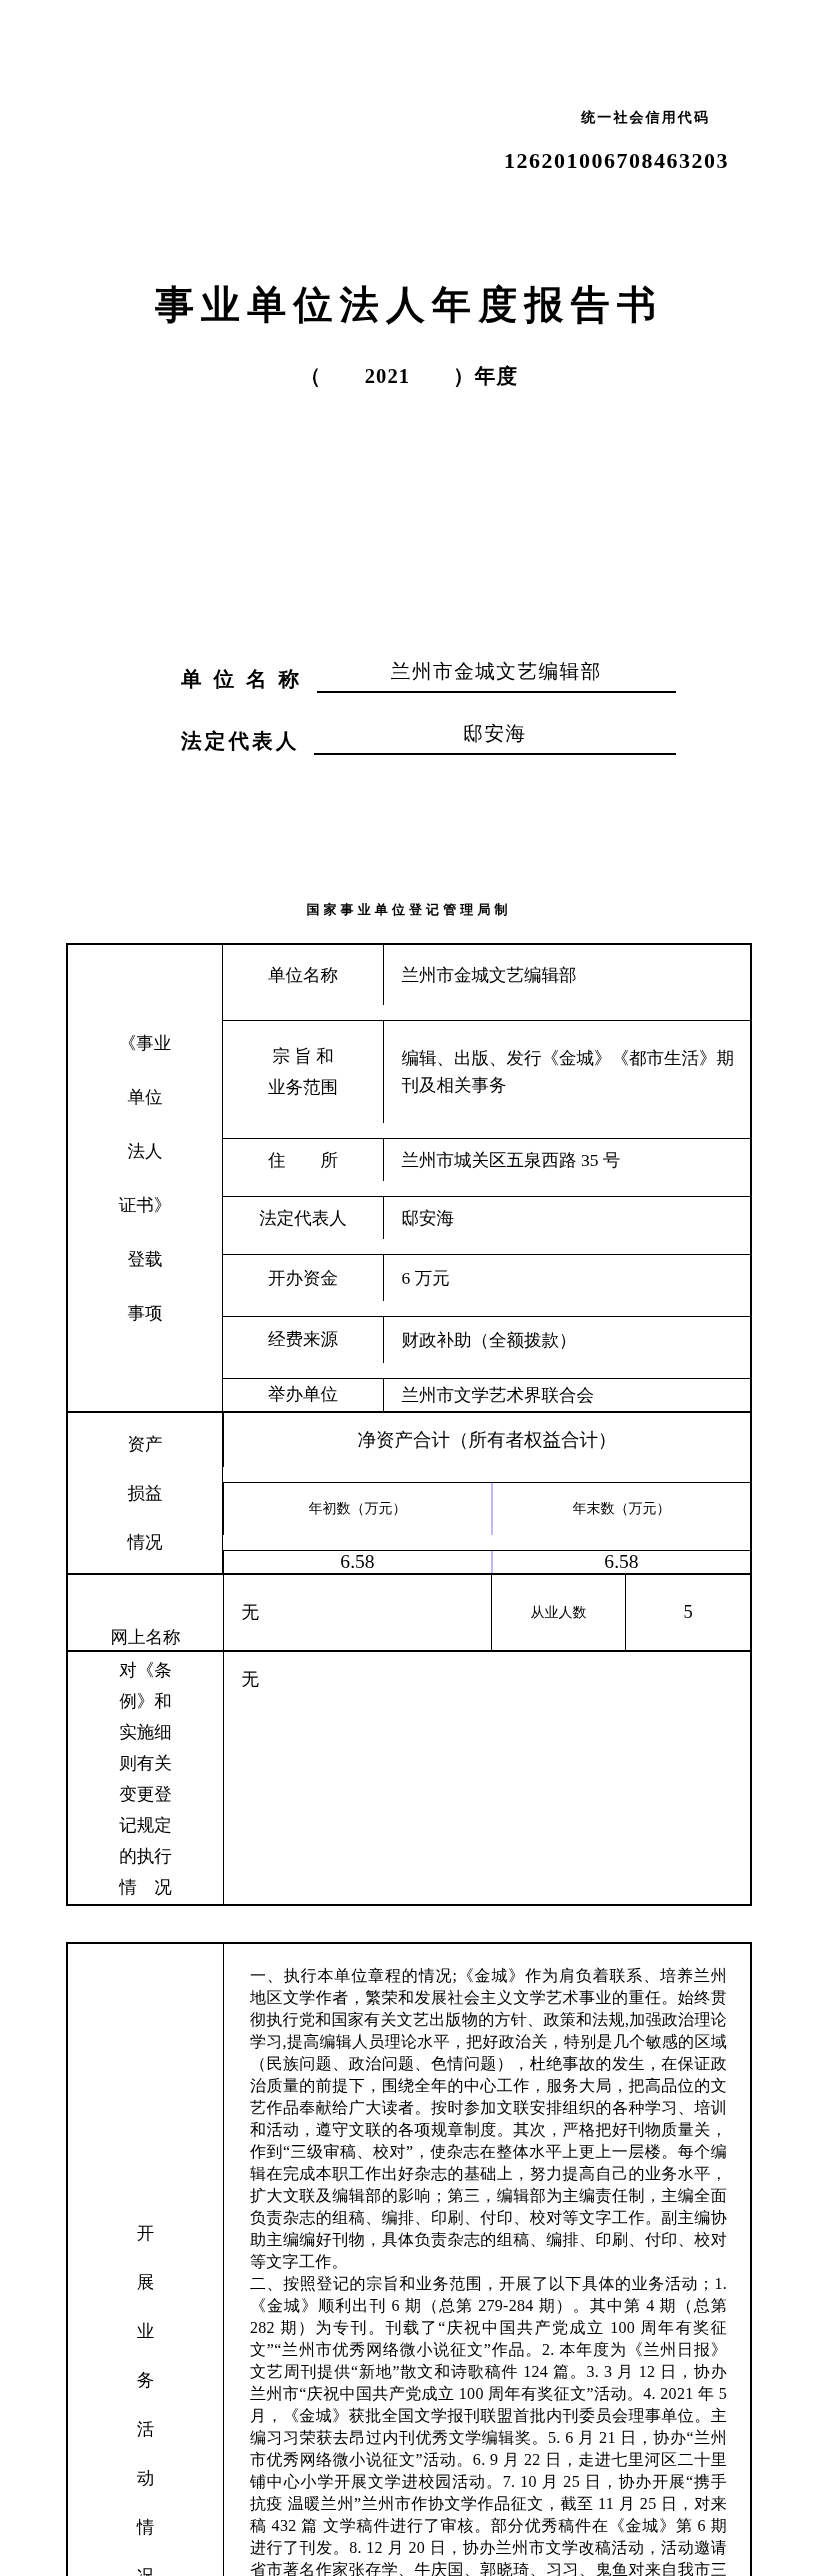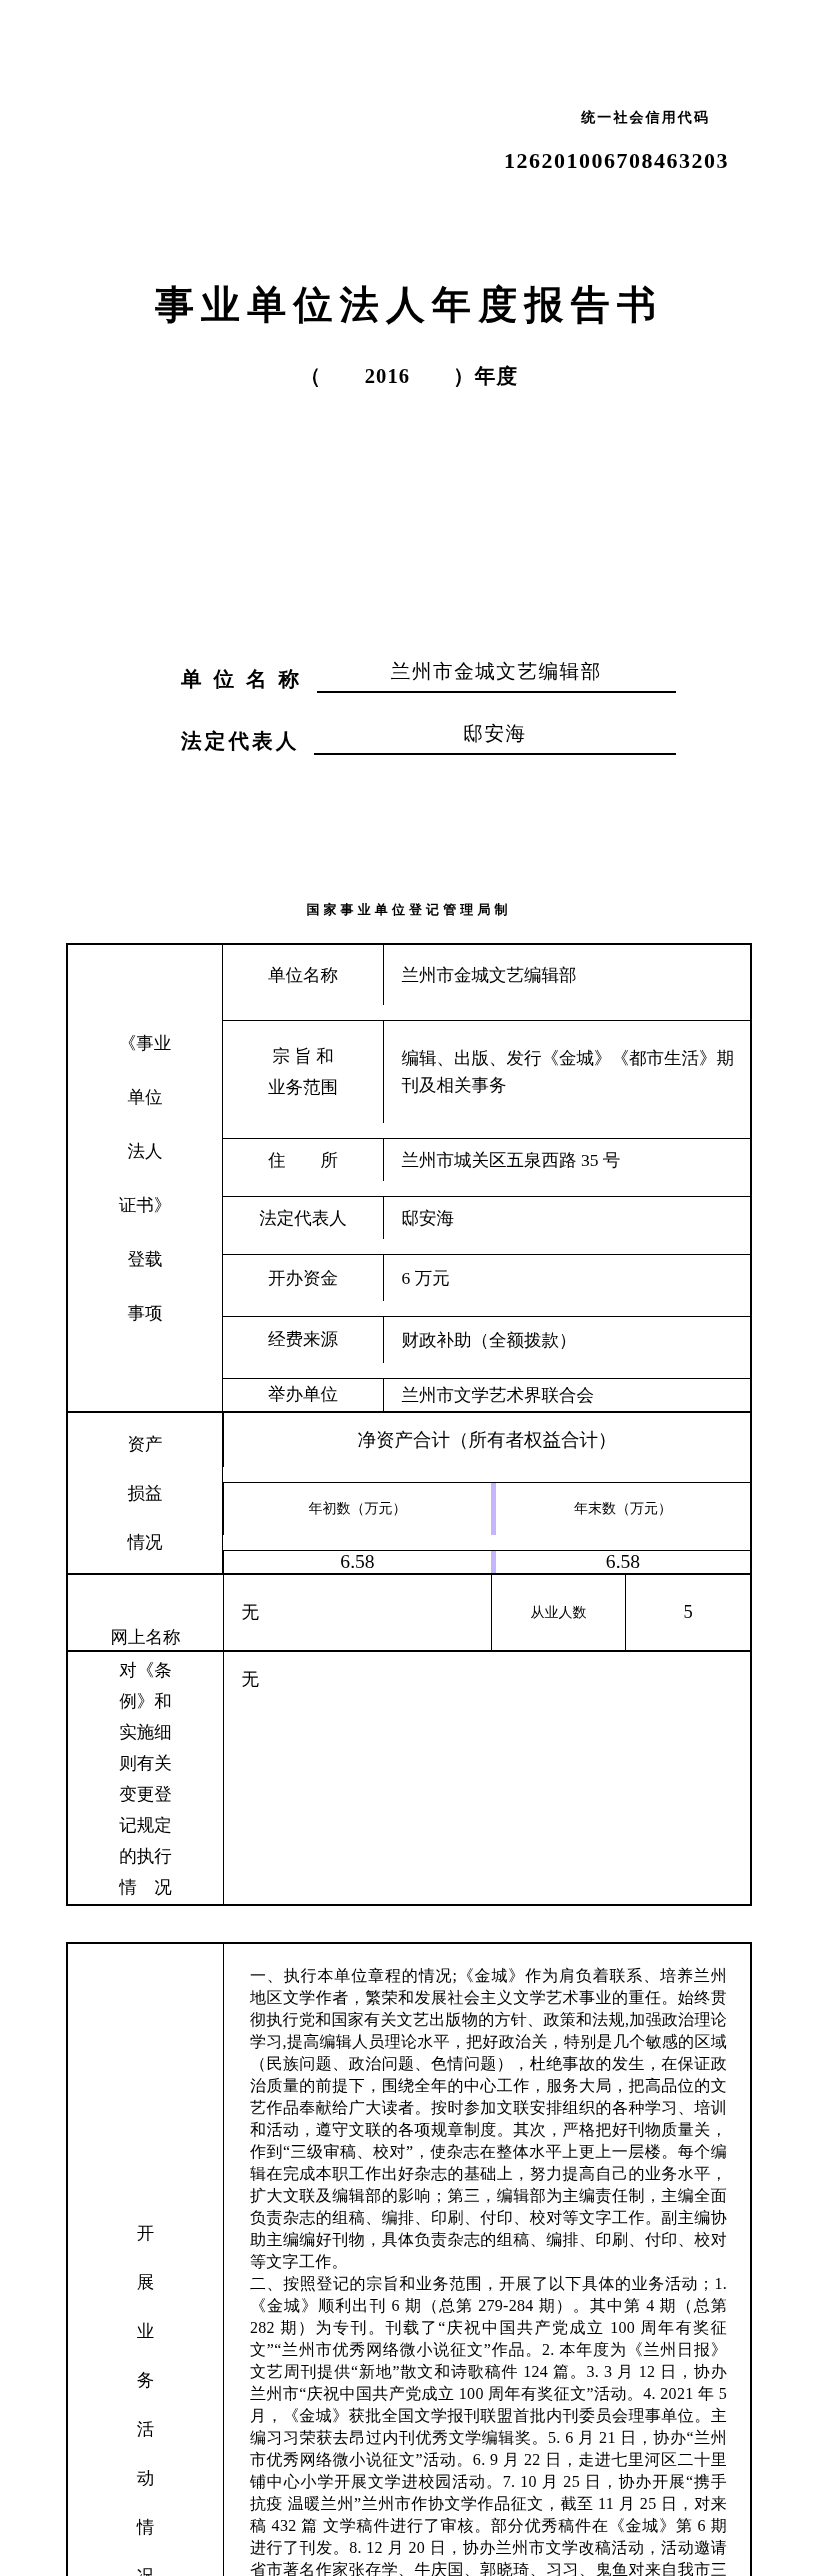--- a/index.html
+++ b/index.html
@@ -83,21 +83,21 @@
     padding:3.1px 10.3px 3.1px 17.5px;
     font-size:17.5px; line-height:1.5; box-sizing:border-box;
   }
   .top-left{ align-items:flex-start; padding-top:14.4px; }
 
   
   .acell{
     display:flex; align-items:center; justify-content:center;
     font-size:14px; box-sizing:border-box;
   }
-  .asplit{ border-left:5px solid #c4b5fd; }
+  .asplit{ border-left:2px solid #c4b5fd; }
 
   
   .longtext{
     flex:1; border-left:1px solid #000;
     padding:20.6px 23px 0 26px; box-sizing:border-box;
   }
   .longtext p{
     margin:0; font-size:16px; line-height:22px;
     text-align:justify; letter-spacing:0.3px;
   }
@@ -108,21 +108,21 @@
   .lh-act{ line-height:49px; }
 </style>
 </head>
 <body>
 
 <div class="page">
 
   <div class="abs credit-label">统一社会信用代码</div>
   <div class="abs credit-code">126201006708463203</div>
   <div class="abs report-title">事业单位法人年度报告书</div>
-  <div class="abs year-line">（　　2016　　）年度</div>
+  <div class="abs year-line">（　　2021　　）年度</div>
 
   <div class="abs field-row unit-row">
     <div class="flabel">单 位 名 称</div>
     <div class="fline">兰州市金城文艺编辑部</div>
   </div>
   <div class="abs field-row rep-row">
     <div class="flabel">法定代表人</div>
     <div class="fline">邸安海</div>
   </div>
 

